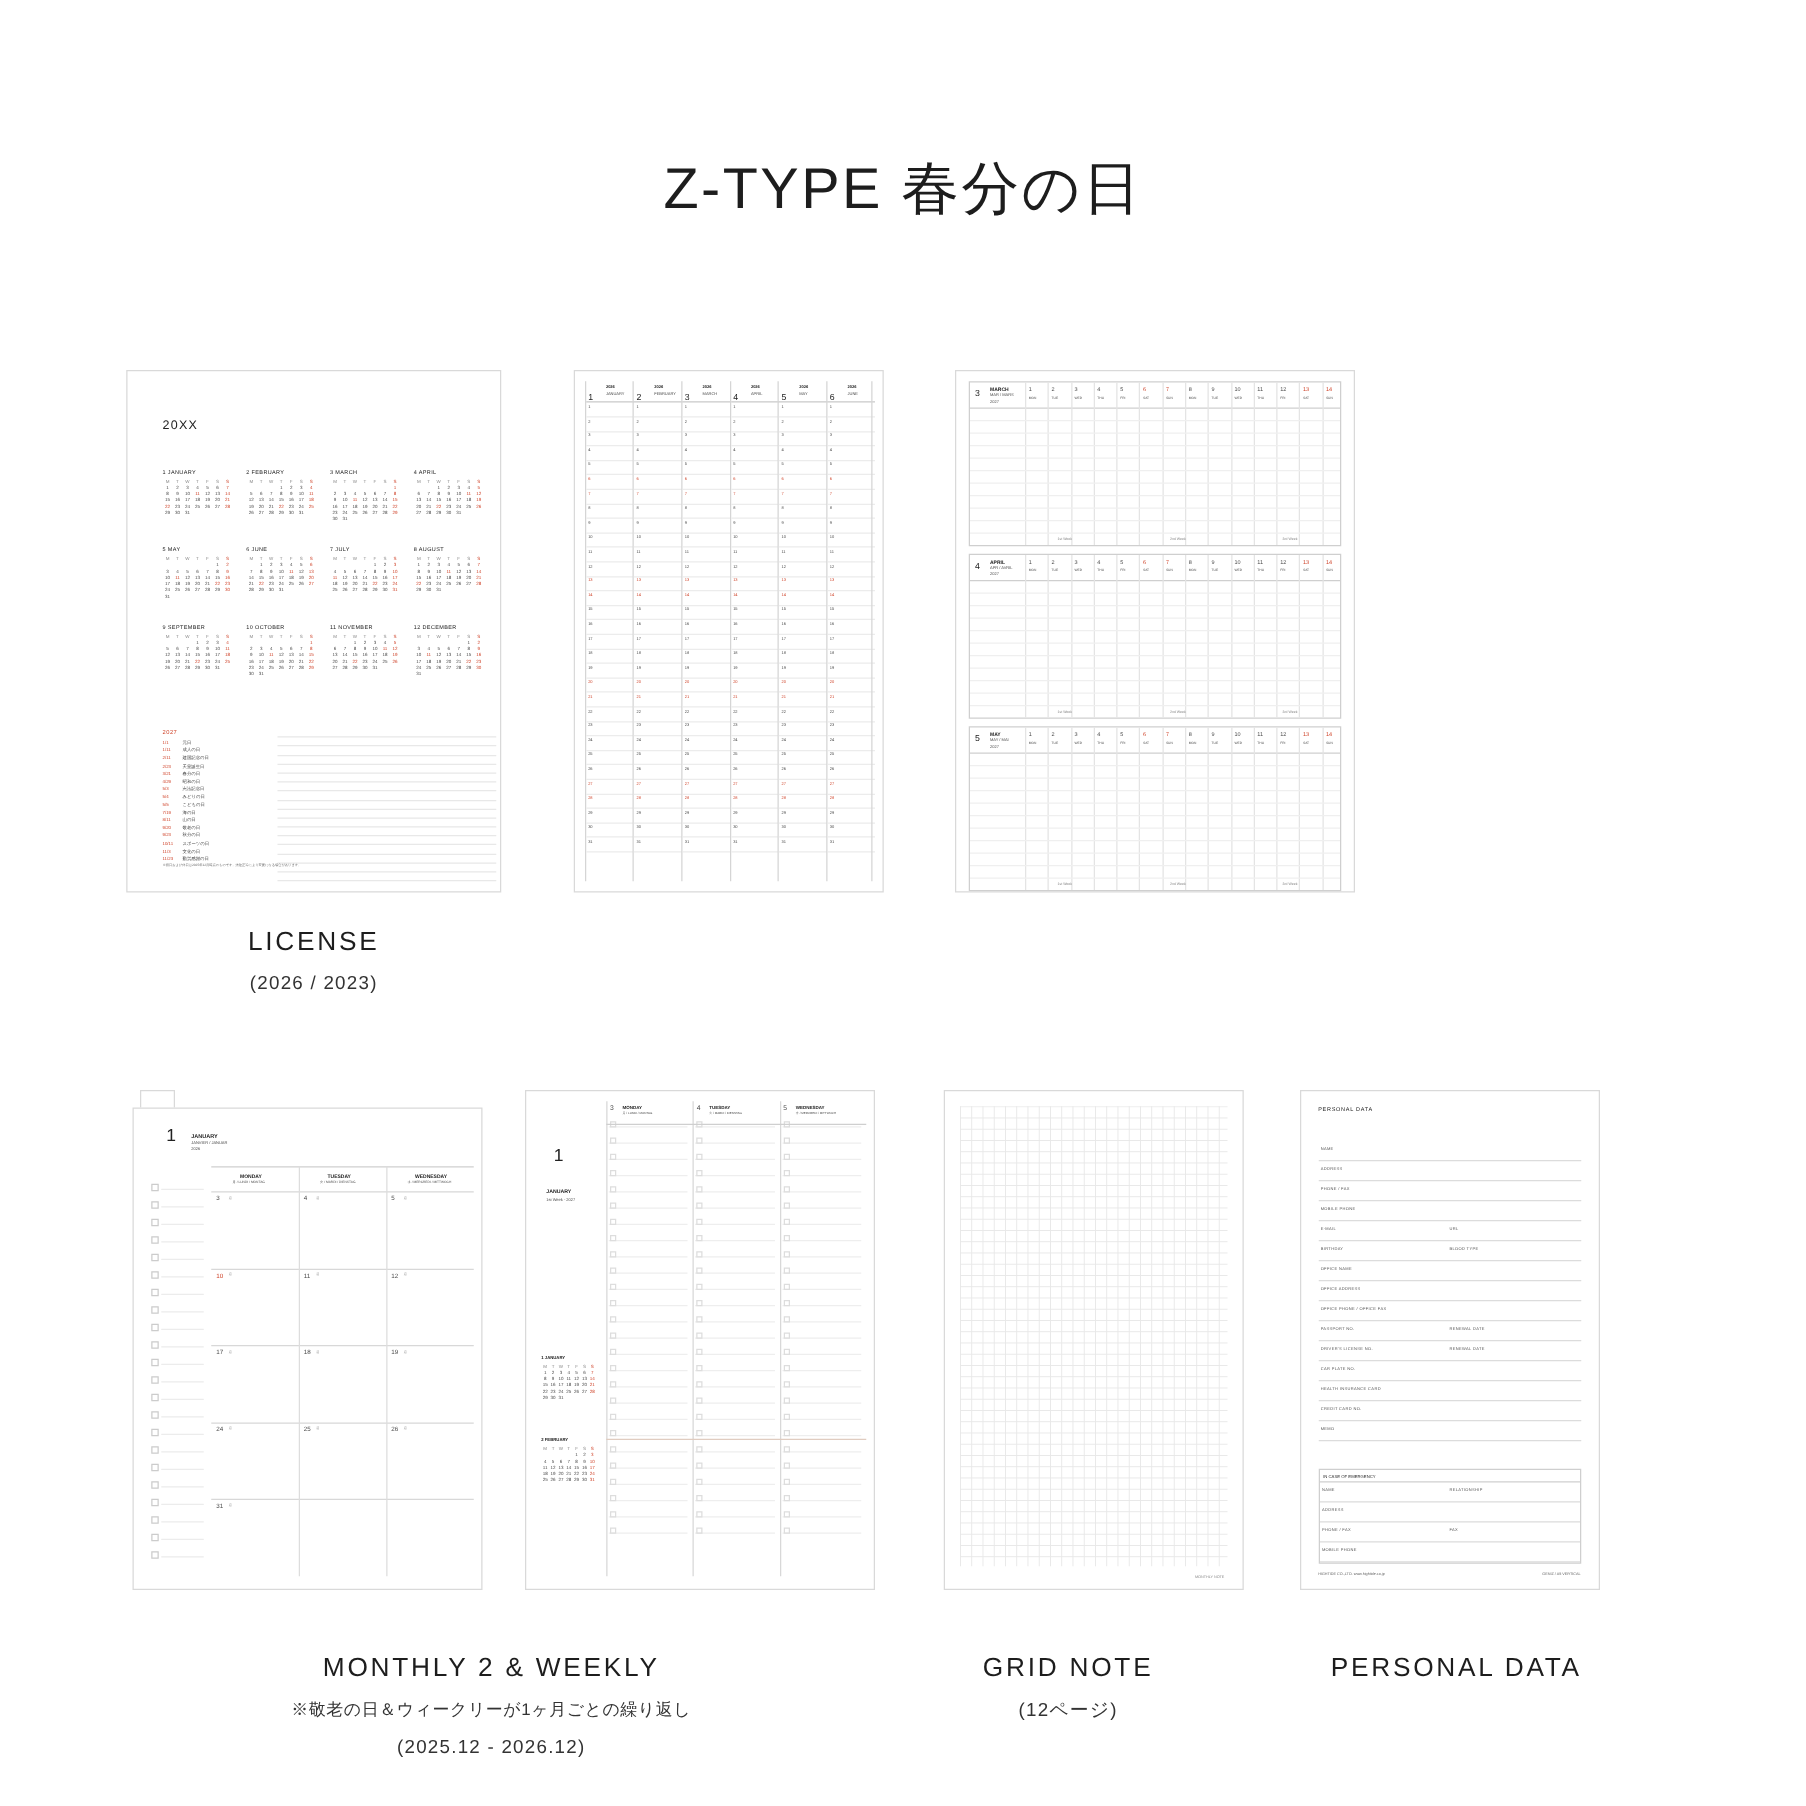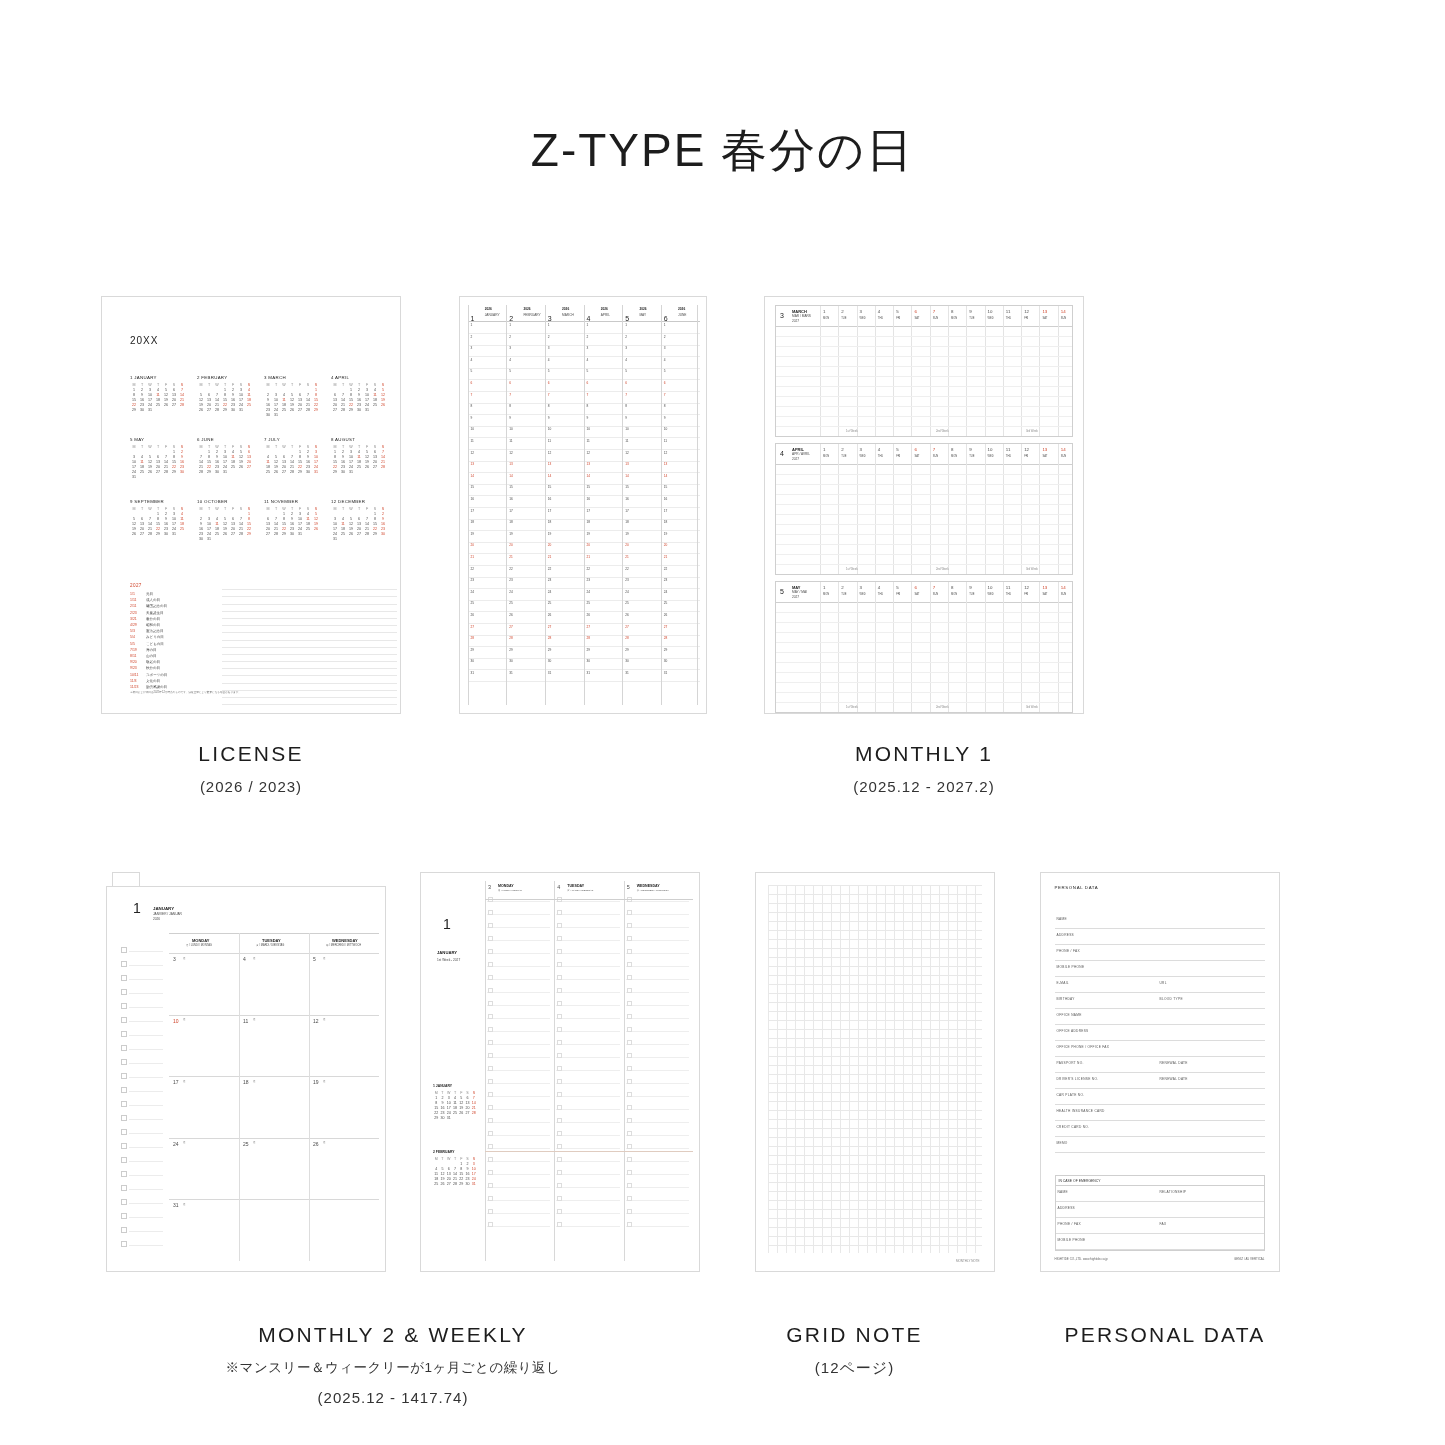--- a/index.html
+++ b/index.html
@@ -1390,24 +1390,20 @@
             <div style="position:absolute;left:0;right:0;top:90px;height:0.5px;background:#efefef;"></div>
             <div style="position:absolute;left:0;right:0;top:100px;height:0.5px;background:#efefef;"></div>
             <div style="position:absolute;left:0;right:0;top:110px;height:0.5px;background:#efefef;"></div>
             <div style="position:absolute;left:0;right:0;top:120px;height:0.5px;background:#efefef;"></div>
             <div class="t" style="left:70px;bottom:3px;font-size:2.8px;color:#888;">1st Week</div>
             <div class="t" style="left:160px;bottom:3px;font-size:2.8px;color:#888;">2nd Week</div>
             <div class="t" style="left:250px;bottom:3px;font-size:2.8px;color:#888;">3rd Week</div>
           </div>
         </div>
     </div>
-    <div class="caption">
-      <span>MONTHLY 1</span>
-      <span class="sub">(2025.12 - 2027.2)</span>
-    </div>
   </div>
 </div>
 
 <div class="row row-2">
 
   <div class="item" style="width:300px;">
     <div style="position:relative;width:280px;height:400px;margin:0 auto;">
       <div class="tab" style="left:6px;top:0;width:26px;height:16px;"></div>
       <div class="sheet" style="position:absolute;left:0;top:14px;width:280px;height:386px;">
         <div class="sheet-inner" id="m2-inner">
@@ -1858,22 +1854,22 @@
           <span>HIGHTIDE CO.,LTD.   www.hightide.co.jp</span>
           <span>GENIZ / A5 VERTICAL</span>
         </div>
       </div>
     </div>
   </div>
 </div>
 
 <div class="caption" style="position:absolute;left:96px;top:1295px;width:594px;">
   <span>MONTHLY 2 &amp; WEEKLY</span>
-  <span class="sub note">※マンスリー＆ウィークリーが1ヶ月ごとの繰り返し</span>
-  <span class="sub">(2025.12 - 1417.74)</span>
+  <span class="sub note">※敬老の日＆ウィークリーが1ヶ月ごとの繰り返し</span>
+  <span class="sub">(2025.12 - 2026.12)</span>
 </div>
 
 <div class="caption" style="position:absolute;left:712px;top:1295px;width:285px;">
   <span>GRID NOTE</span>
   <span class="sub">(12ページ)</span>
 </div>
 
 <div class="caption" style="position:absolute;left:1000px;top:1295px;width:330px;">
   <span>PERSONAL DATA</span>
 </div>

